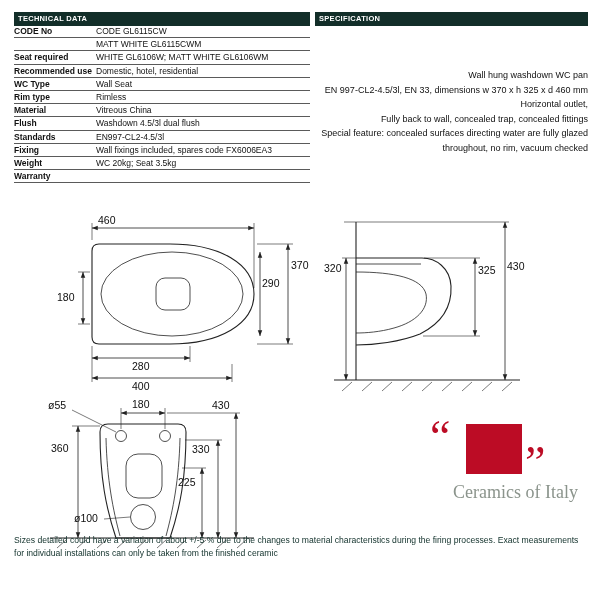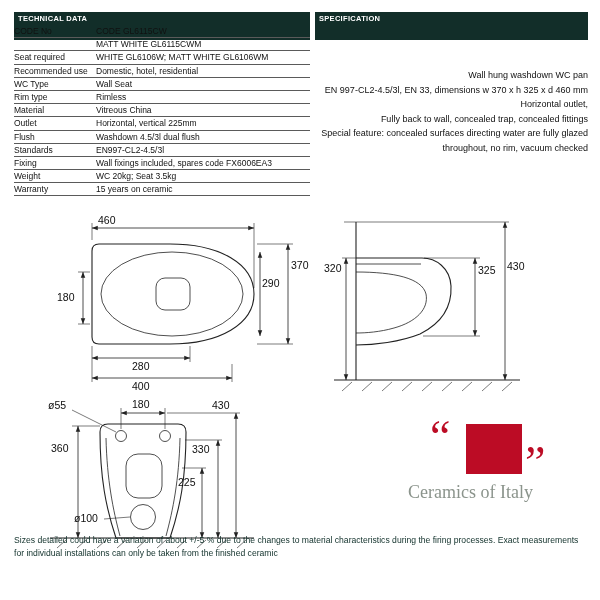--- a/index.html
+++ b/index.html
@@ -1,45 +1,45 @@
 <!DOCTYPE html>
 <html><head>
 <meta charset="utf-8">
 <style>
   *{box-sizing:border-box}
   html,body{margin:0;padding:0}
   body{width:600px;height:600px;background:#fff;font-family:"Liberation Sans",sans-serif;color:#111}
   .page{position:relative;width:600px;height:600px;background:#fff;overflow:hidden}
 
-  .bar{position:absolute;height:28px;background:#122e29;color:#fff;font-size:7.5px;font-weight:bold;
+  .bar{position:absolute;height:14px;background:#122e29;color:#fff;font-size:7.5px;font-weight:bold;
        line-height:13px;padding-left:4px;letter-spacing:.3px}
   #bar-td{left:14px;top:12px;width:296px}
   #bar-spec{left:315px;top:12px;width:273px}
 
   .table{position:absolute;left:14px;top:25px;width:296px;font-size:8.5px}
   .trow{display:flex;height:13.2px;align-items:center;border-bottom:1px solid #5a5a5a}
-  .tlabel{width:82px;font-weight:normal;white-space:nowrap}
+  .tlabel{width:82px;font-weight:bold;white-space:nowrap}
   .tvalue{flex:1;white-space:nowrap}
 
   .spec{position:absolute;left:315px;top:68px;width:273px;text-align:right;font-size:9px;line-height:14.6px}
   .spec div{white-space:nowrap}
 
   svg.draw{position:absolute}
   .shape{fill:none;stroke:#222;stroke-width:1.1}
   .thin{stroke-width:.8}
   .dim{stroke:#222;stroke-width:.8;fill:none}
   .ext{stroke:#222;stroke-width:.6;fill:none}
   text.dimtxt{font-size:10.5px;fill:#0d0d0d;font-family:"Liberation Sans",sans-serif}
 
   .logo{position:absolute;left:408px;top:414px;width:170px;height:100px}
   .logo .sq{position:absolute;left:58px;top:10px;width:56px;height:50px;background:#bc0c25}
   .logo .q{position:absolute;font-family:"Liberation Serif",serif;color:#bc0c25;font-size:46px;line-height:1}
   .logo .q.open{left:22px;top:0px}
   .logo .q.close{left:117px;top:26px}
-  .logo .name{position:absolute;left:0;top:68px;width:170px;text-align:left;
+  .logo .name{position:absolute;left:0;top:68px;width:170px;text-align:right;
               font-family:"Liberation Serif",serif;font-size:18px;color:#8b948c}
 
   .footer{position:absolute;left:14px;top:534px;width:576px;font-size:8.6px;line-height:13px;color:#10302a}
 </style>
 </head>
 <body>
 
 <div class="page">
 
   <div class="bar" id="bar-td">TECHNICAL DATA</div>
@@ -68,42 +68,37 @@
       </div>
     <div class="trow">
         <div class="tlabel">Rim type</div>
         <div class="tvalue">Rimless</div>
       </div>
     <div class="trow">
         <div class="tlabel">Material</div>
         <div class="tvalue">Vitreous China</div>
       </div>
     <div class="trow">
-        <div class="tlabel">Outlet</div>
-        <div class="tvalue">Horizontal, vertical 225mm</div>
-      </div>
-    <div class="trow">
         <div class="tlabel">Flush</div>
         <div class="tvalue">Washdown 4.5/3l dual flush</div>
       </div>
     <div class="trow">
         <div class="tlabel">Standards</div>
         <div class="tvalue">EN997-CL2-4.5/3l</div>
       </div>
     <div class="trow">
         <div class="tlabel">Fixing</div>
         <div class="tvalue">Wall fixings included, spares code FX6006EA3</div>
       </div>
     <div class="trow">
         <div class="tlabel">Weight</div>
         <div class="tvalue">WC 20kg; Seat 3.5kg</div>
       </div>
     <div class="trow">
         <div class="tlabel">Warranty</div>
-        <div class="tvalue">15 years on ceramic</div>
       </div>
   </div>
 
   <div class="spec">
     <div>Wall hung washdown WC pan</div>
     <div>EN 997-CL2-4.5/3l, EN 33, dimensions w 370 x h 325 x d 460 mm</div>
     <div>Horizontal outlet,</div>
     <div>Fully back to wall, concealed trap, concealed fittings</div>
     <div>Special feature: concealed surfaces directing water are fully glazed</div>
     <div>throughout, no rim, vacuum checked</div>

